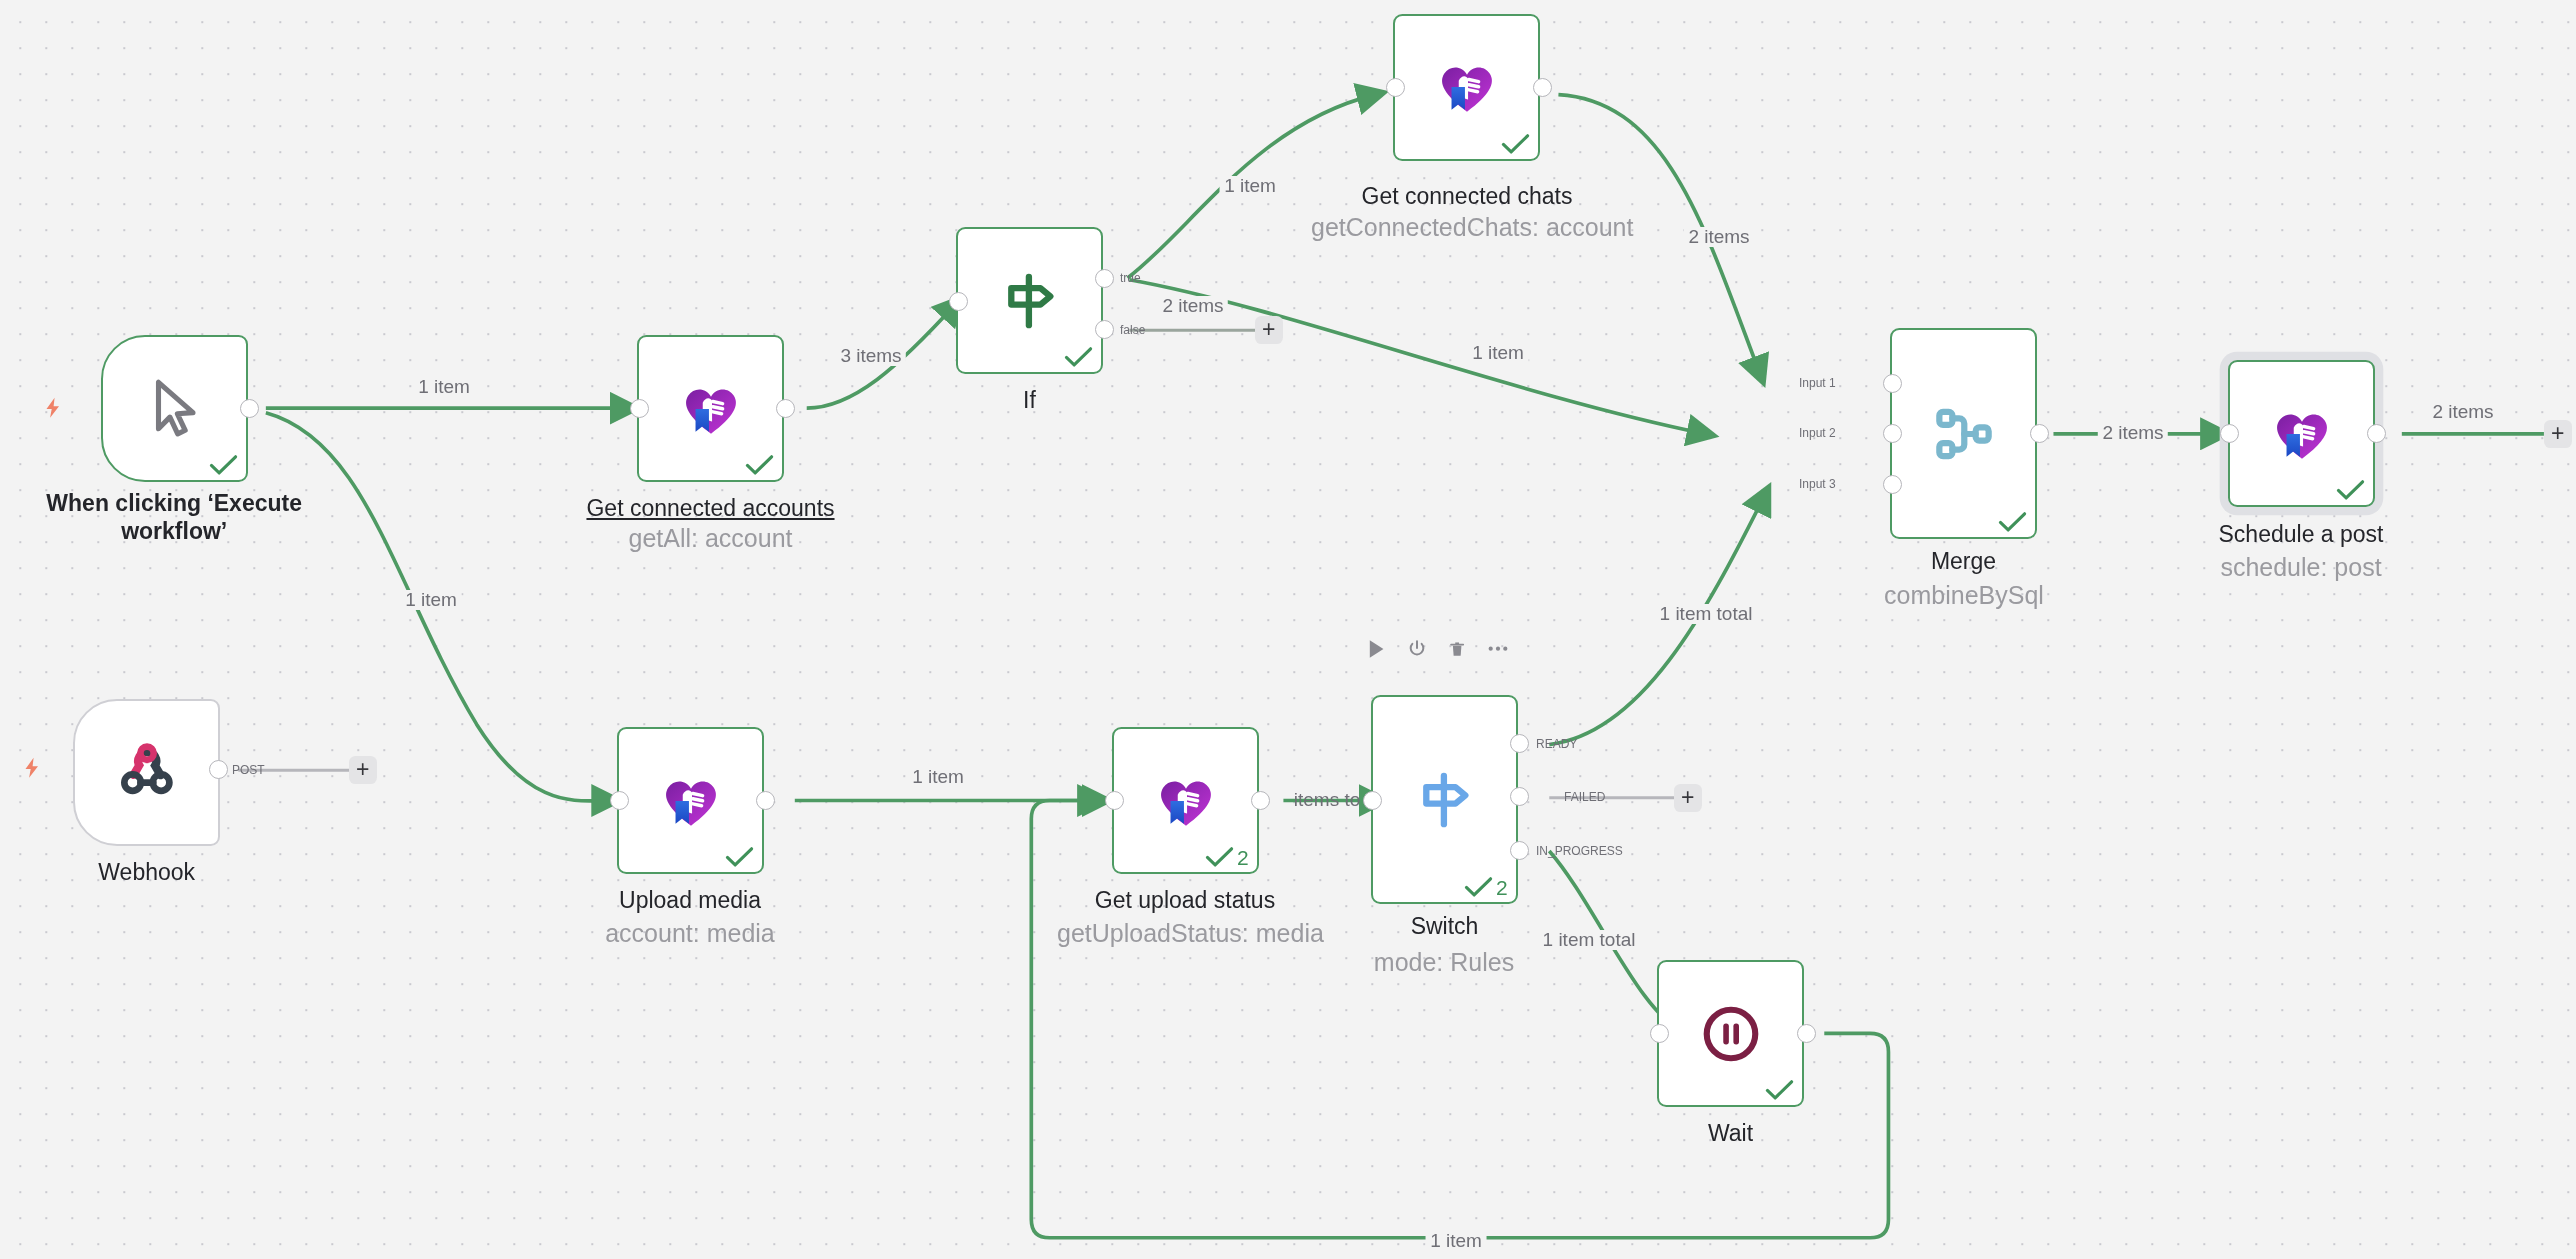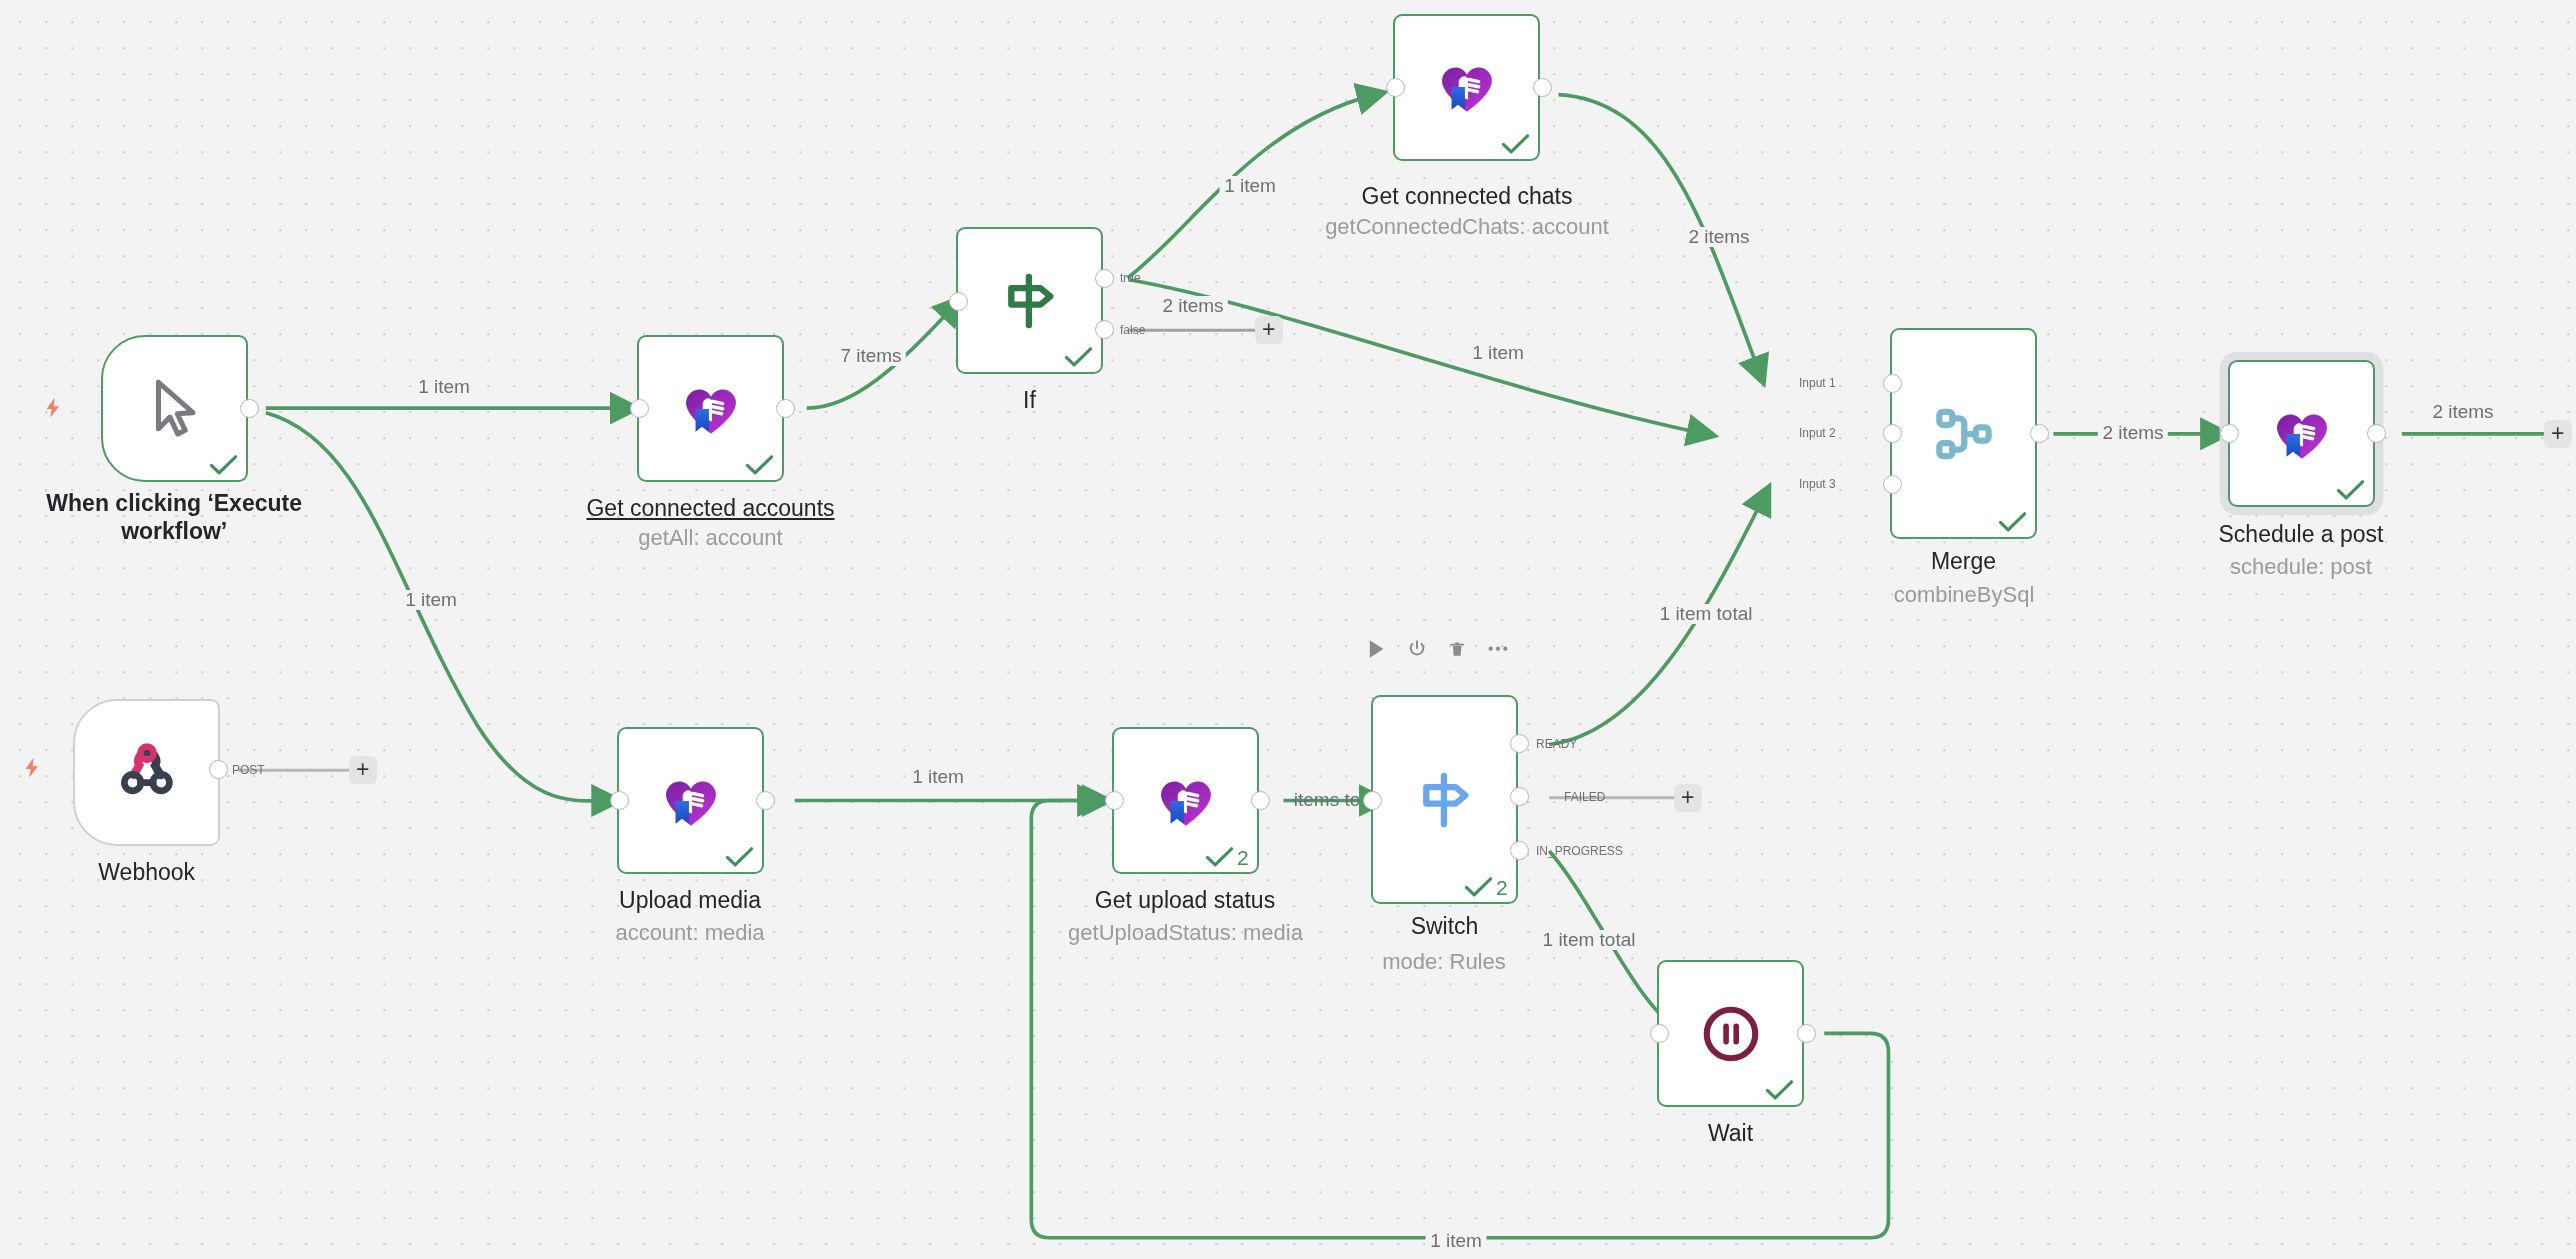--- a/index.html
+++ b/index.html
@@ -56,21 +56,21 @@
     font-size: 23px;
     line-height: 27.5px;
     font-weight: 400;
     white-space: nowrap;
   }
   .node-label.wrap { white-space: normal; font-weight: bold; }
   .node-sub {
     position: absolute;
     text-align: center;
     color: #9a9a9f;
-    font-size: 22px;
+    font-size: 25px;
     line-height: 22px;
     white-space: nowrap;
   }
 
   
   .run-badge {
     position: absolute;
     right: 8.3px;
     bottom: 3.7px;
     display: flex;
@@ -194,21 +194,21 @@
 
     <path d="M1690,870 L1830,870" stroke="#b6b6bb" stroke-width="3.5" fill="none"></path>
 
     <path d="M1690,928 C1740,985 1790,1110 1840,1127" stroke="#4e9a63" stroke-width="4" fill="none" marker-end="url(#arrow-g)"></path>
 
     <path d="M1990,1127 L2040,1127 Q2060,1127 2060,1147 L2060,1330 Q2060,1350 2040,1350 L1145,1350 Q1125,1350 1125,1330 L1125,893 Q1125,873 1145,873 L1195,873" stroke="#4e9a63" stroke-width="4" fill="none" marker-end="url(#arrow-g)"></path>
   </svg>
 
   <div class="edge-label op" style="left:444px; top:387px;">1 item</div>
   <div class="edge-label op" style="left:431px; top:600px;">1 item</div>
-  <div class="edge-label op" style="left:871px; top:356px;">7 items</div>
+  <div class="edge-label op" style="left:871px; top:356px;">3 items</div>
   <div class="edge-label op" style="left:1250px; top:186px;">1 item</div>
   <div class="edge-label op" style="left:1193px; top:306px;">2 items</div>
   <div class="edge-label op" style="left:1719px; top:237px;">2 items</div>
   <div class="edge-label op" style="left:1498px; top:353px;">1 item</div>
   <div class="edge-label op" style="left:2133px; top:433px;">2 items</div>
   <div class="edge-label op" style="left:2463px; top:412px;">2 items</div>
   <div class="edge-label op" style="left:938px; top:777px;">1 item</div>
   <div class="edge-label" style="left:1327px; top:800px;">items to</div>
   <div class="edge-label op" style="left:1706px; top:614px;">1 item total</div>
   <div class="edge-label op" style="left:1589px; top:940px;">1 item total</div>

